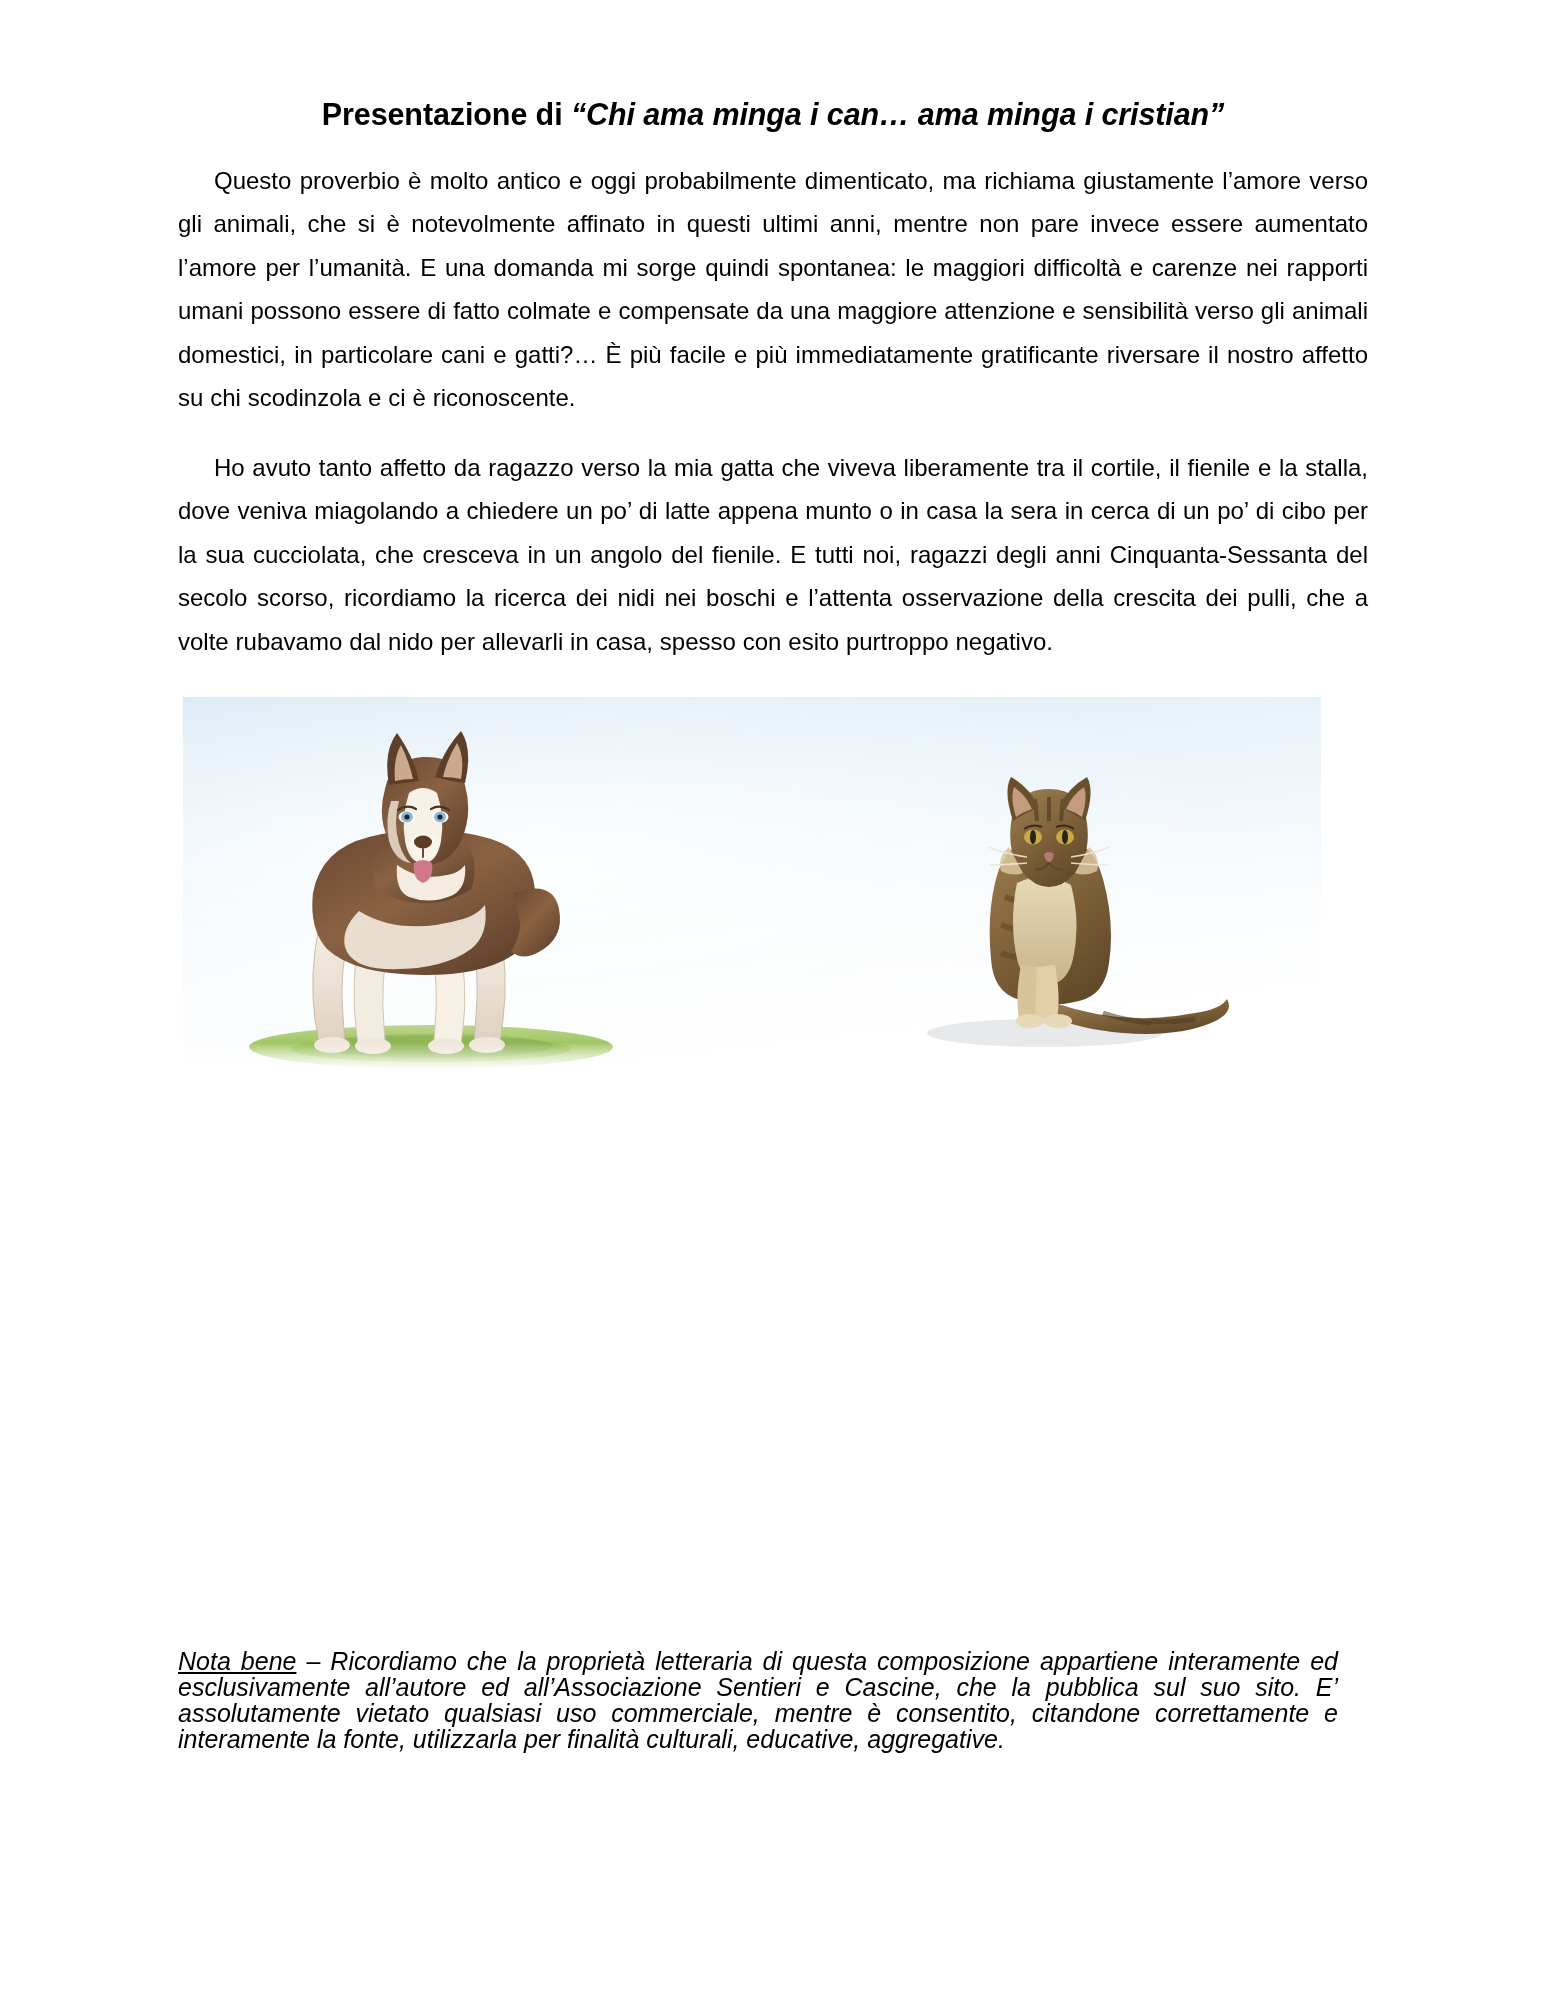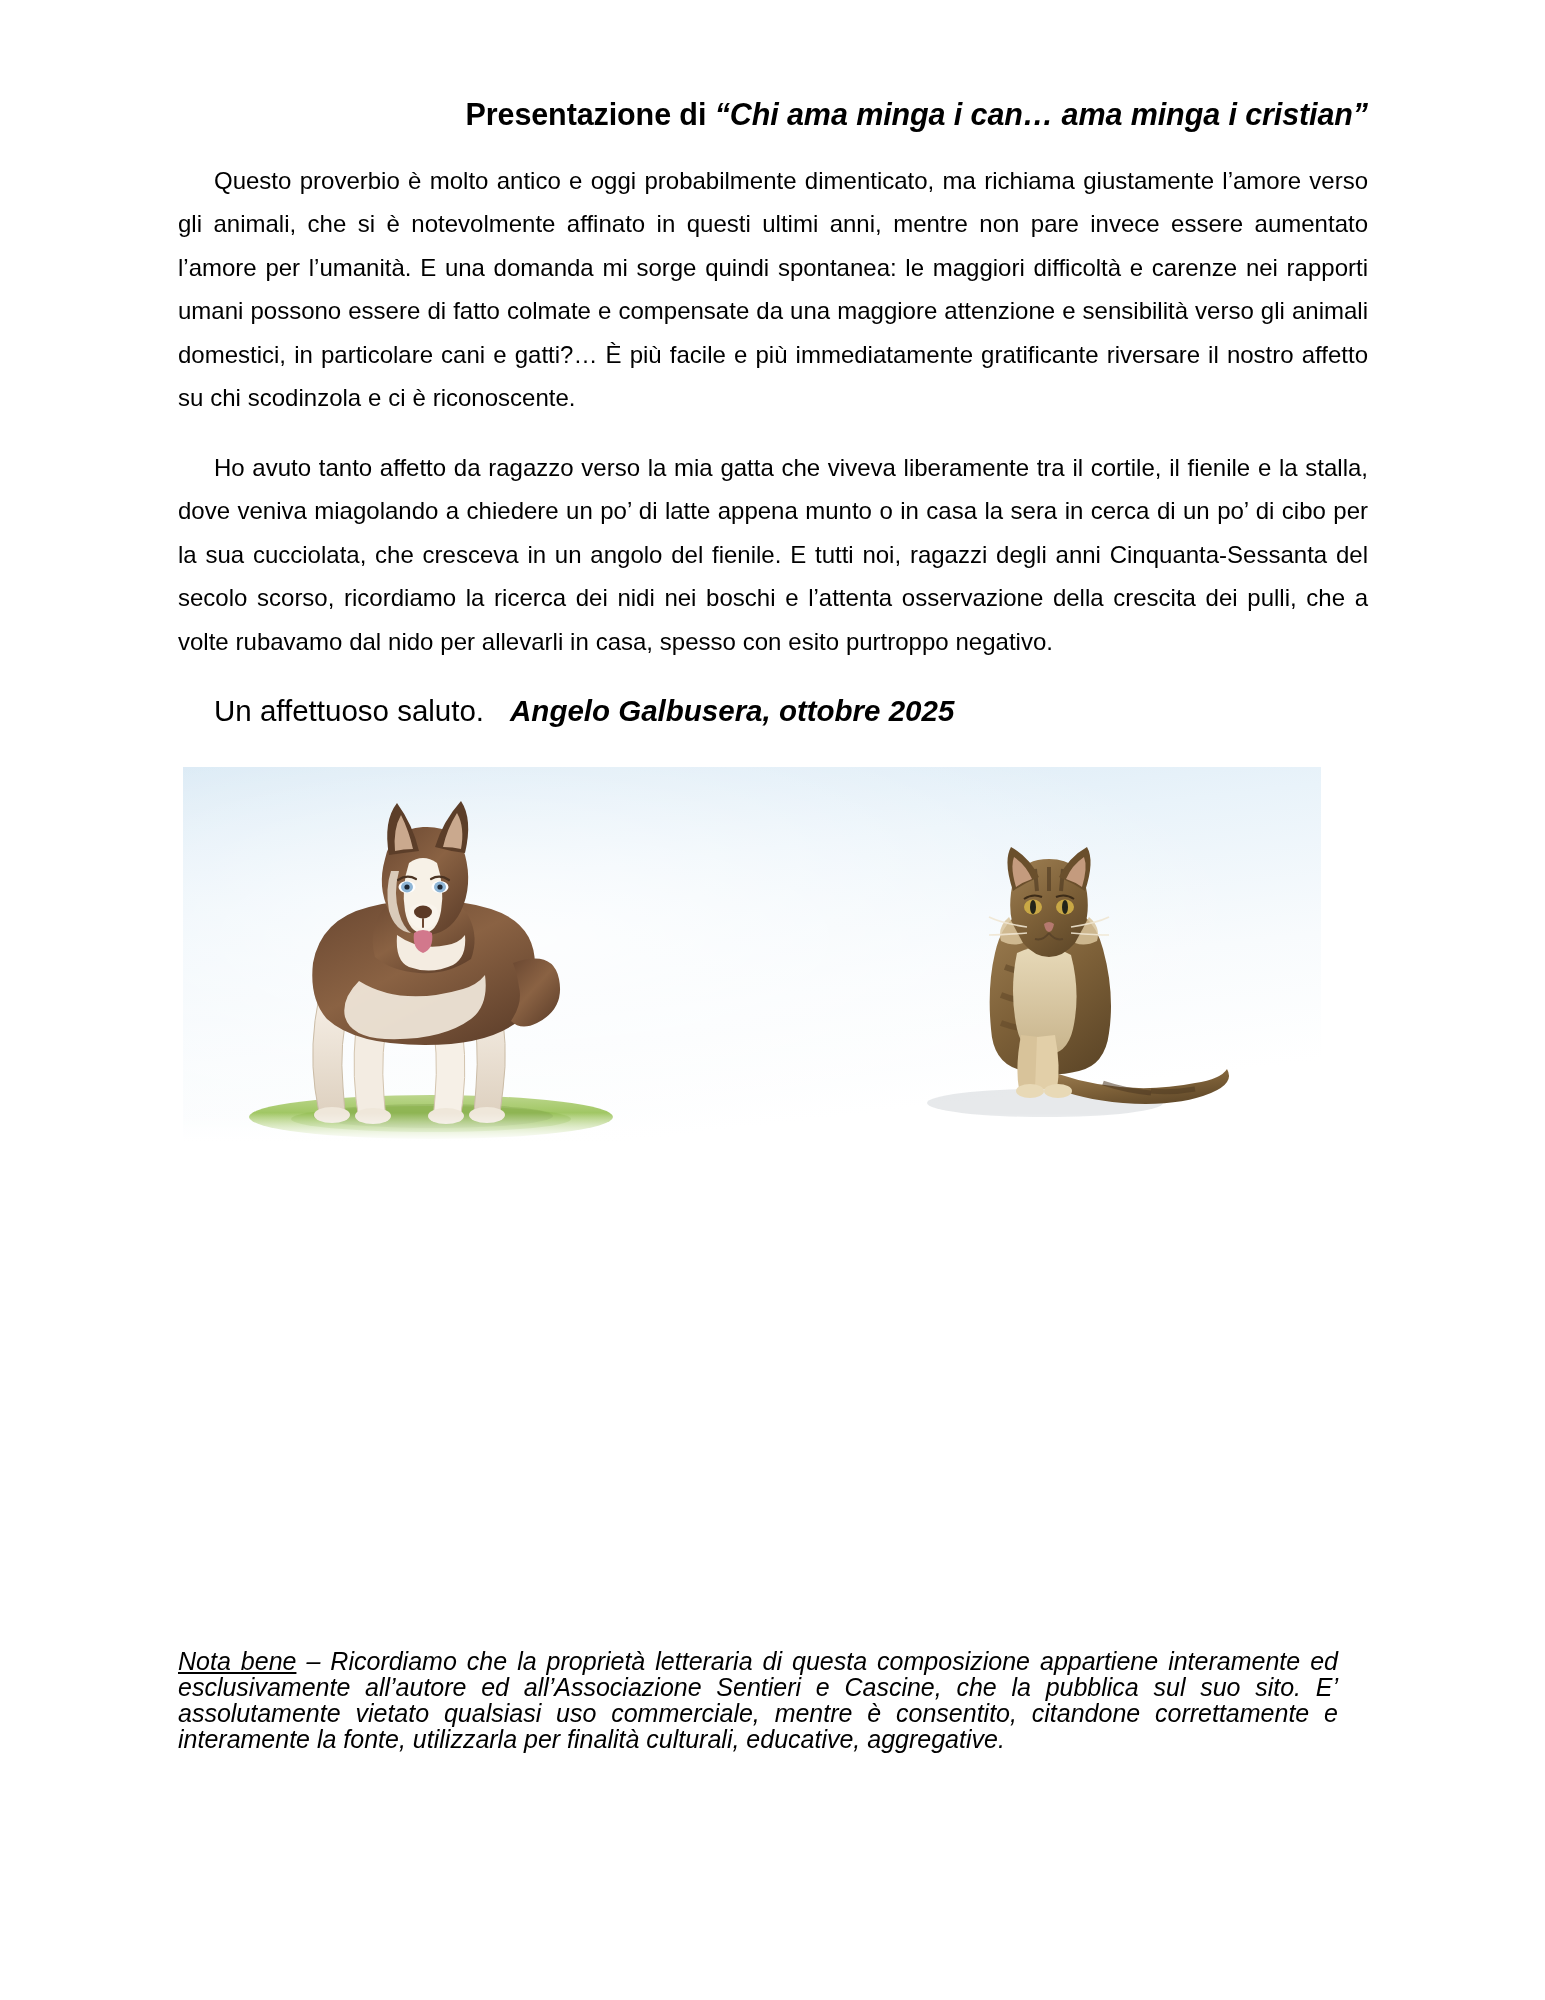--- a/index.html
+++ b/index.html
@@ -27,21 +27,21 @@
     position: absolute;
     left: 178px;
     top: 96px;
     width: 1190px;
   }
 
   
   .doc-title {
     font-size: 30.5px;
     font-weight: bold;
-    text-align: right;
+    text-align: center;
     letter-spacing: -0.1px;
     margin: 0 0 26px 0;
     white-space: nowrap;
     line-height: 1.2;
   }
   .doc-title .quoted {
     font-style: italic;
     font-weight: bold;
   }
 
@@ -118,21 +118,20 @@
 
 <div class="page">
 
   <div class="content">
 
     <h1 class="doc-title"><span>Presentazione di </span><span class="quoted">“Chi ama minga i can… ama minga i cristian”</span></h1>
 
     <p class="body-par">Questo proverbio è molto antico e oggi probabilmente dimenticato, ma richiama giustamente l’amore verso gli animali, che si è notevolmente affinato in questi ultimi anni, mentre non pare invece essere aumentato l’amore per l’umanità. E una domanda mi sorge quindi spontanea: le maggiori difficoltà e carenze nei rapporti umani possono essere di fatto colmate e compensate da una maggiore attenzione e sensibilità verso gli animali domestici, in particolare cani e gatti?… È più facile e più immediatamente gratificante riversare il nostro affetto su chi scodinzola e ci è riconoscente.</p>
     <p class="body-par">Ho avuto tanto affetto da ragazzo verso la mia gatta che viveva liberamente tra il cortile, il fienile e la stalla, dove veniva miagolando a chiedere un po’ di latte appena munto o in casa la sera in cerca di un po’ di cibo per la sua cucciolata, che cresceva in un angolo del fienile. E tutti noi, ragazzi degli anni Cinquanta-Sessanta del secolo scorso, ricordiamo la ricerca dei nidi nei boschi e l’attenta osservazione della crescita dei pulli, che a volte rubavamo dal nido per allevarli in casa, spesso con esito purtroppo negativo.</p>
 
-    <p class="signature-line"><span>Un affettuoso saluto.</span><span class="sig-name">Angelo Galbusera, ottobre 2025</span></p>
 
     <div class="photo-wrap">
       <svg class="photo-svg" viewBox="0 0 1138 380" preserveAspectRatio="none">
         <defs>
           <linearGradient id="skyGrad" x1="0" y1="0" x2="0.35" y2="1">
             <stop offset="0%" stop-color="#d7e8f4"></stop>
             <stop offset="35%" stop-color="#e9f3fa"></stop>
             <stop offset="70%" stop-color="#f8fbfd"></stop>
             <stop offset="100%" stop-color="#ffffff"></stop>
           </linearGradient>

